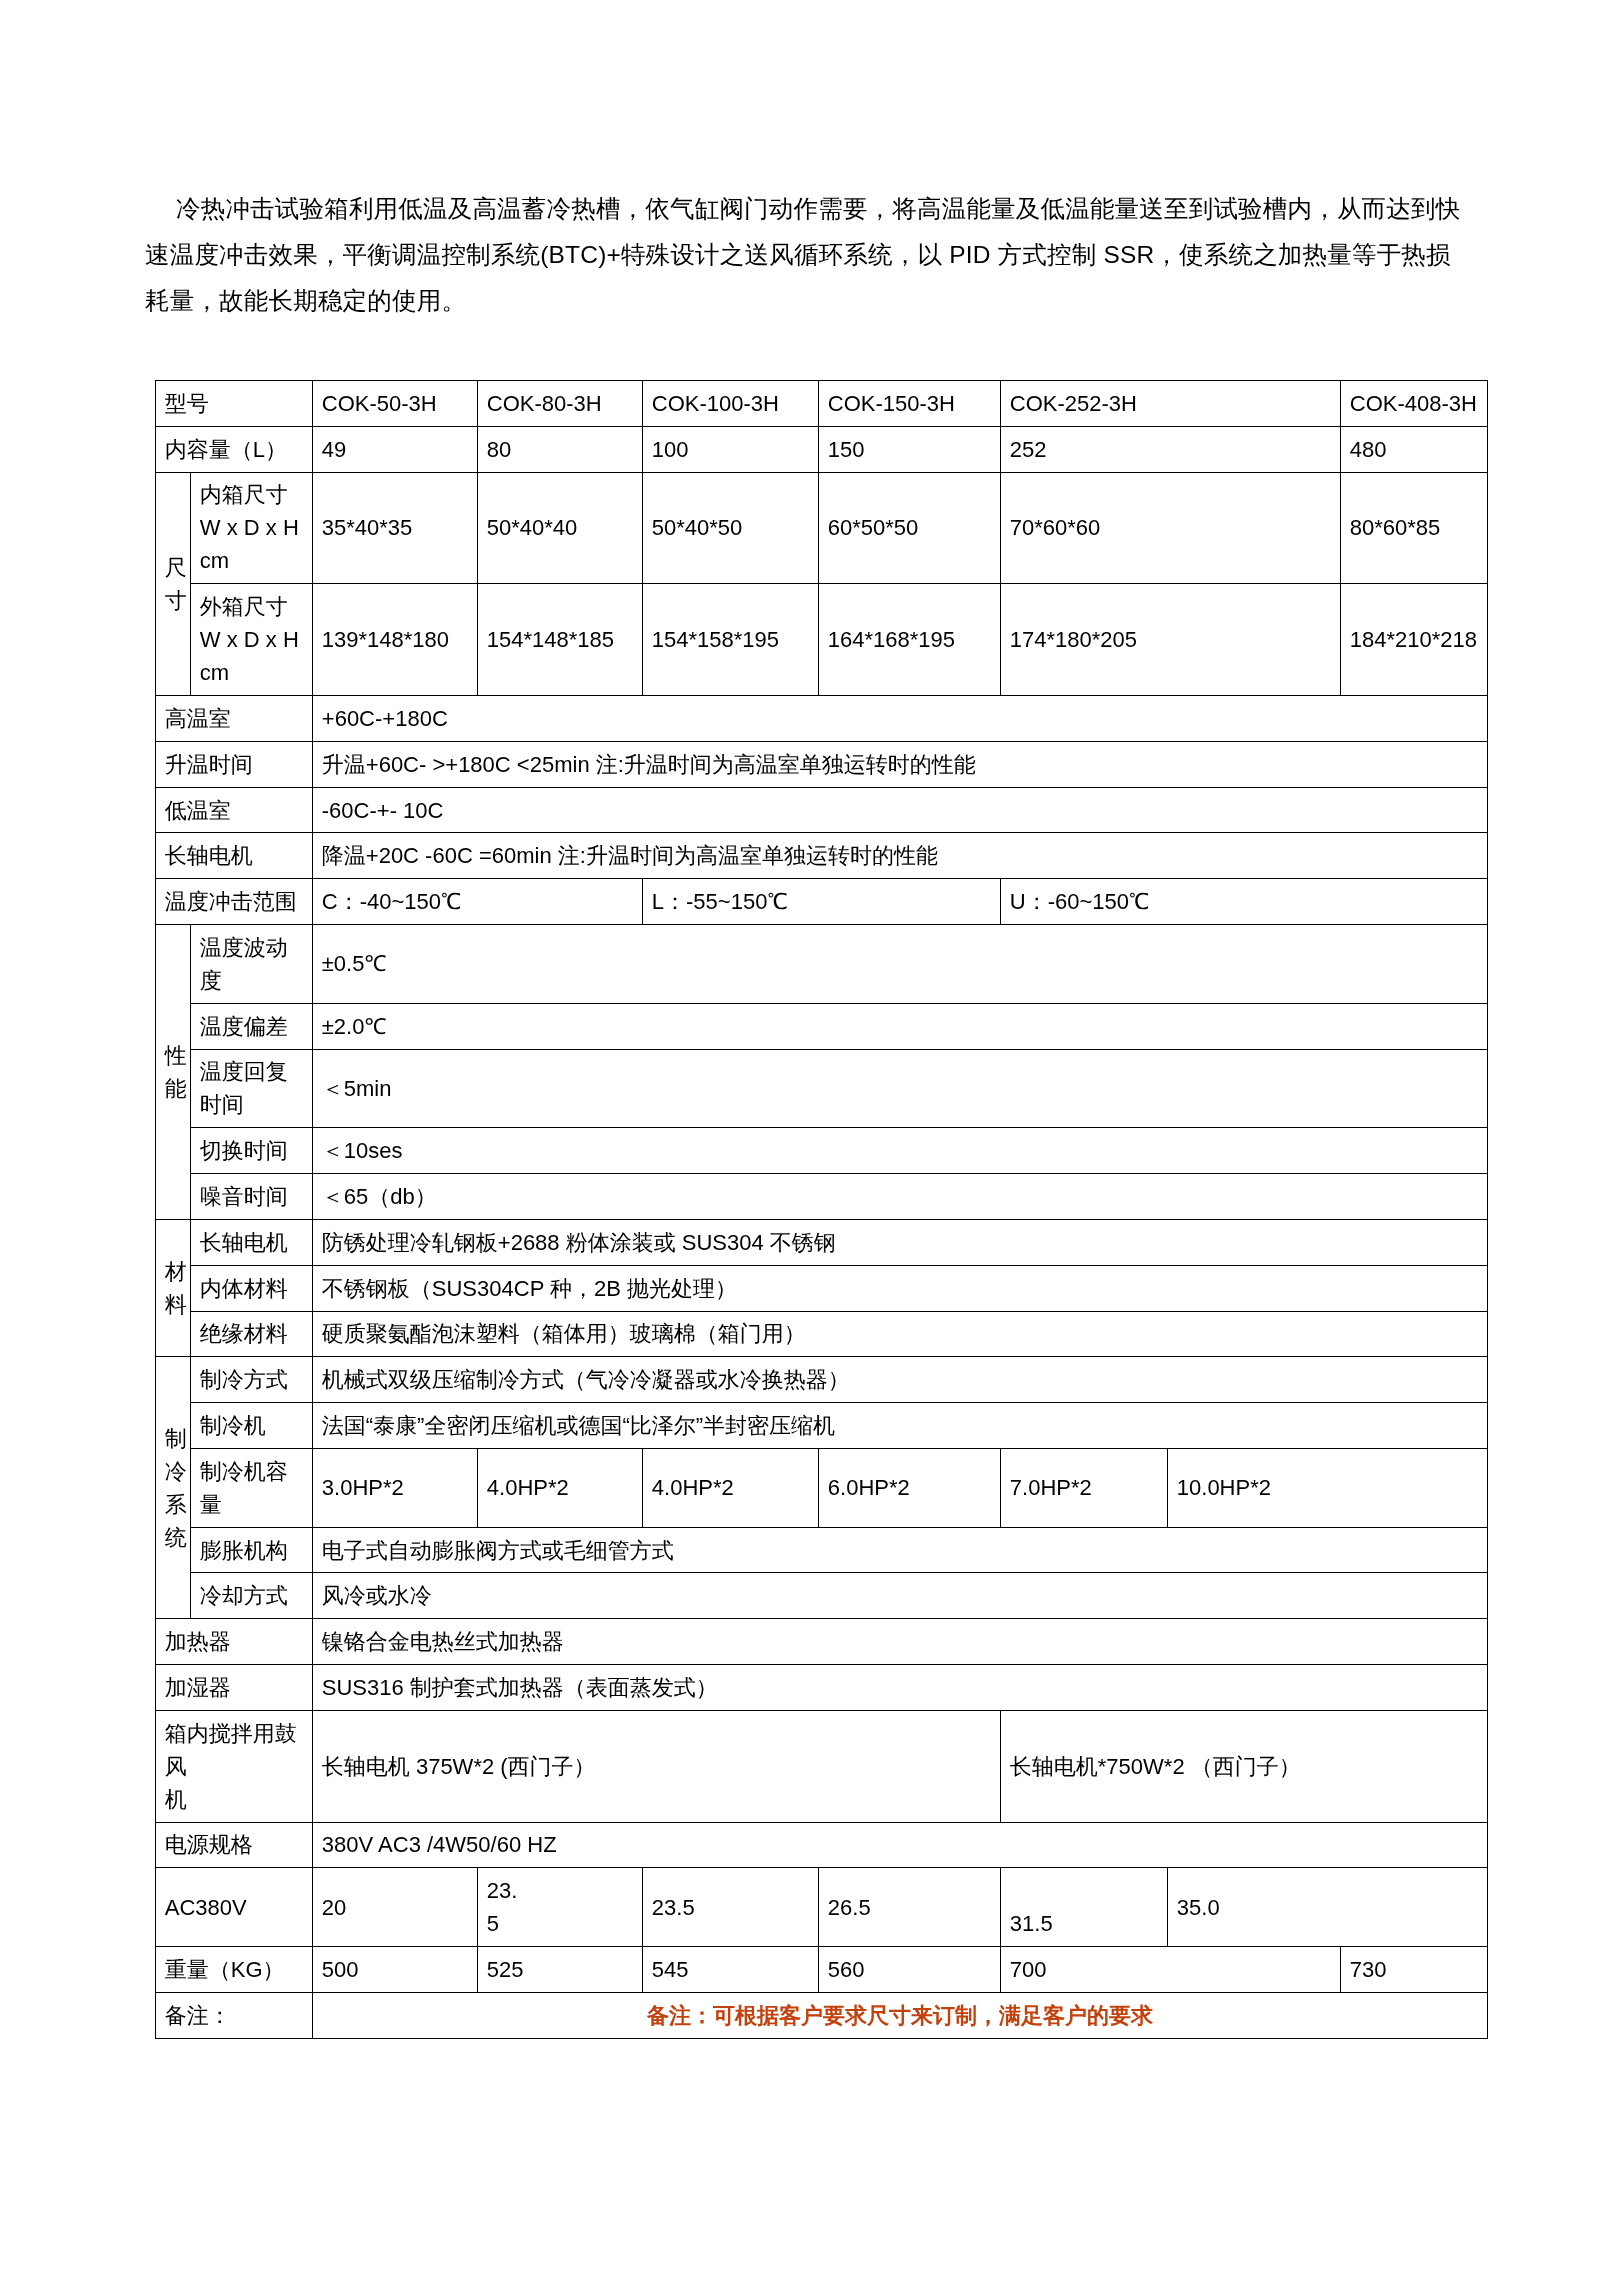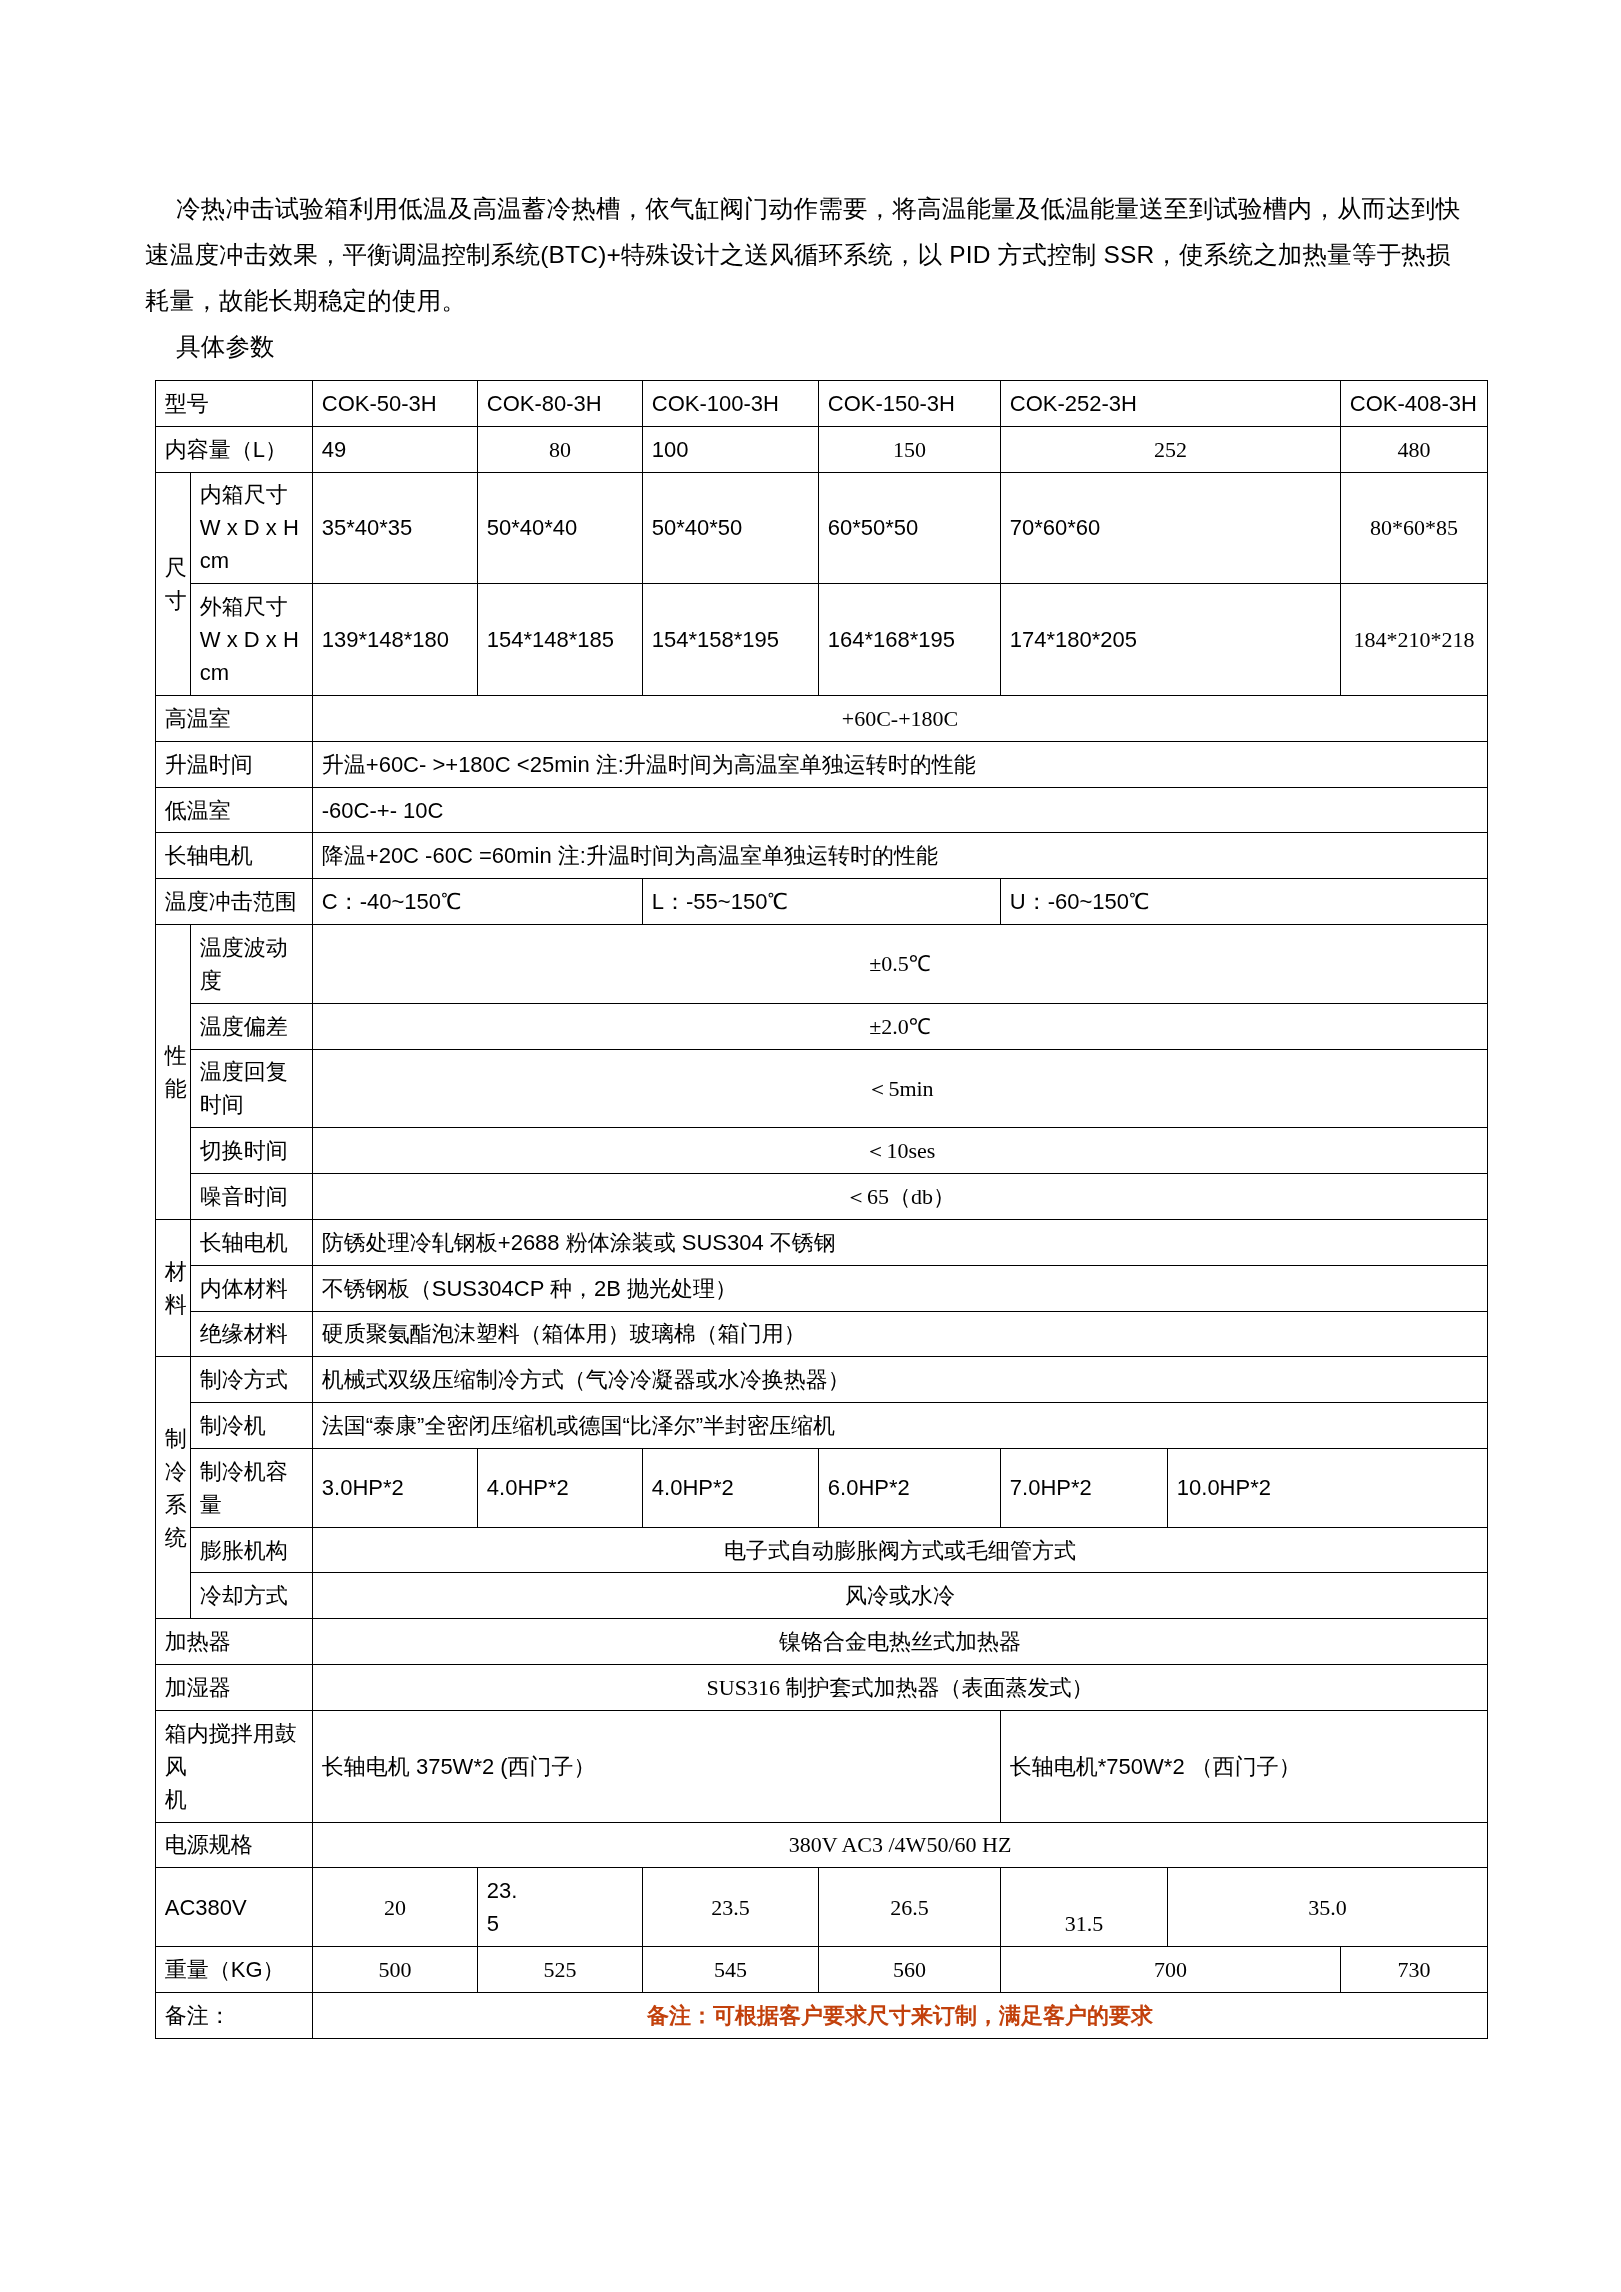--- a/index.html
+++ b/index.html
@@ -48,22 +48,20 @@
   }
   table.spec td {
     border: 1px solid #000;
     padding: 5.9px 8.8px;
     vertical-align: middle;
     line-height: 33px;
     height: 45px;
     box-sizing: border-box;
   }
   .c {
-    text-align: center;
-    font-family: Liberation Serif, serif;
   }
   .l {
     text-align: left;
   }
   .vert {
     text-align: center;
     width: 35px;
     padding: 5.9px 2px;
   }
   .vert span {
@@ -79,21 +77,20 @@
   .tall { height: 82px; }
   .pad-l { padding-left: 13.7px; }
 </style>
 </head>
 <body>
 
 <div class="page">
 
   <div class="intro">
     <p>冷热冲击试验箱利用低温及高温蓄冷热槽，依气缸阀门动作需要，将高温能量及低温能量送至到试验槽内，从而达到快速温度冲击效果，平衡调温控制系统(BTC)+特殊设计之送风循环系统，以 PID 方式控制 SSR，使系统之加热量等于热损耗量，故能长期稳定的使用。</p>
-    <p class="sub">具体参数</p>
   </div>
 
   <table class="spec">
     <colgroup>
       <col style="width:35px">
       <col style="width:122px">
       <col style="width:165px">
       <col style="width:165px">
       <col style="width:176px">
       <col style="width:182px">

